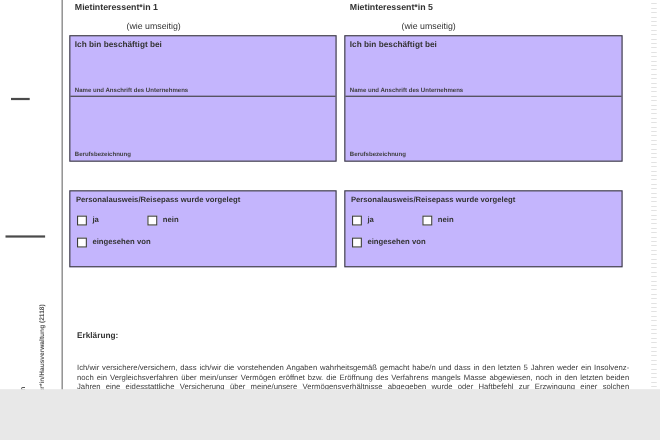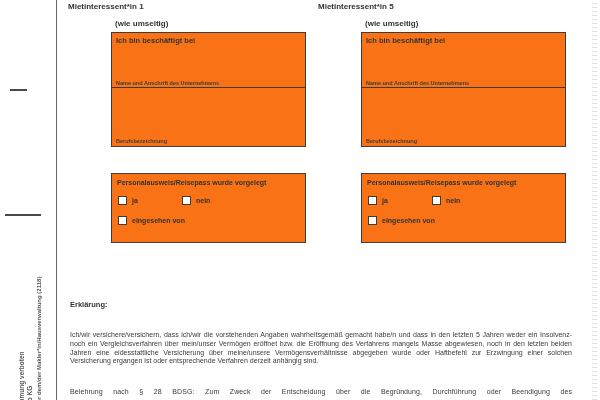--- a/index.html
+++ b/index.html
@@ -1,17 +1,17 @@
 <!DOCTYPE html>
 <html><head>
 <meta charset="utf-8">
 <style>
   html,body{margin:0;padding:0;background:#e8e8e8;}
   .page{
-    position:relative;width:600px;height:400px;background:#ffffff;
+    position:relative;width:600px;height:354px;background:#ffffff;
     overflow:hidden;font-family:"Liberation Sans",sans-serif;color:#333333;
   }
   .abs{position:absolute;}
   
   .edge-line{left:56px;top:0;width:1px;height:400px;background:#6a6a6a;}
   .dash{background:#4a4a4a;}
   .dash1{left:10px;top:89px;width:17px;height:2px;}
   .dash2{left:5px;top:214px;width:36px;height:2px;}
   .vtext{
     white-space:nowrap;transform:rotate(-90deg);transform-origin:0 100%;
@@ -22,22 +22,22 @@
   .v3{left:43px;top:398px;font-size:6px;}
   .noise{
     left:592px;top:0;width:5px;height:400px;opacity:.5;
     background:repeating-linear-gradient(0deg,rgba(90,90,90,.35) 0 1px,transparent 1px 4px);
   }
   
   .col{top:0;height:260px;}
   .col1{left:63px;width:243px;}
   .col2{left:313px;width:253px;}
   .col-title{left:5px;top:2px;font-size:8px;font-weight:bold;}
-  .col-sub{left:5px;top:19px;font-size:8px;font-weight:bold;padding-left:47px;}
-  .box{border:1.5px solid #3c3c3c;box-sizing:border-box;background:#f97316;margin-left:48px;}
+  .col-sub{left:5px;top:19px;font-size:8px;font-weight:normal;padding-left:47px;}
+  .box{border:1.5px solid #3c3c3c;box-sizing:border-box;background:#c4b5fd;}
   .emp-box{left:0;top:32px;right:0;height:115px;}
   .emp-top{position:relative;height:55px;border-bottom:1.5px solid #3c3c3c;box-sizing:border-box;}
   .emp-bottom{position:relative;height:57px;}
   .emp-label{left:4px;top:3px;font-size:7.5px;font-weight:bold;}
   .caption{left:4px;bottom:1px;font-size:5.5px;font-weight:bold;color:#3d3d3d;}
   .id-box{left:0;top:173px;right:0;height:70px;}
   .id-title{left:5px;top:5px;font-size:7px;font-weight:bold;}
   .cb-row{left:0;right:0;height:12px;}
   .row1{top:21px;} .row2{top:41px;}
   .checkbox{

